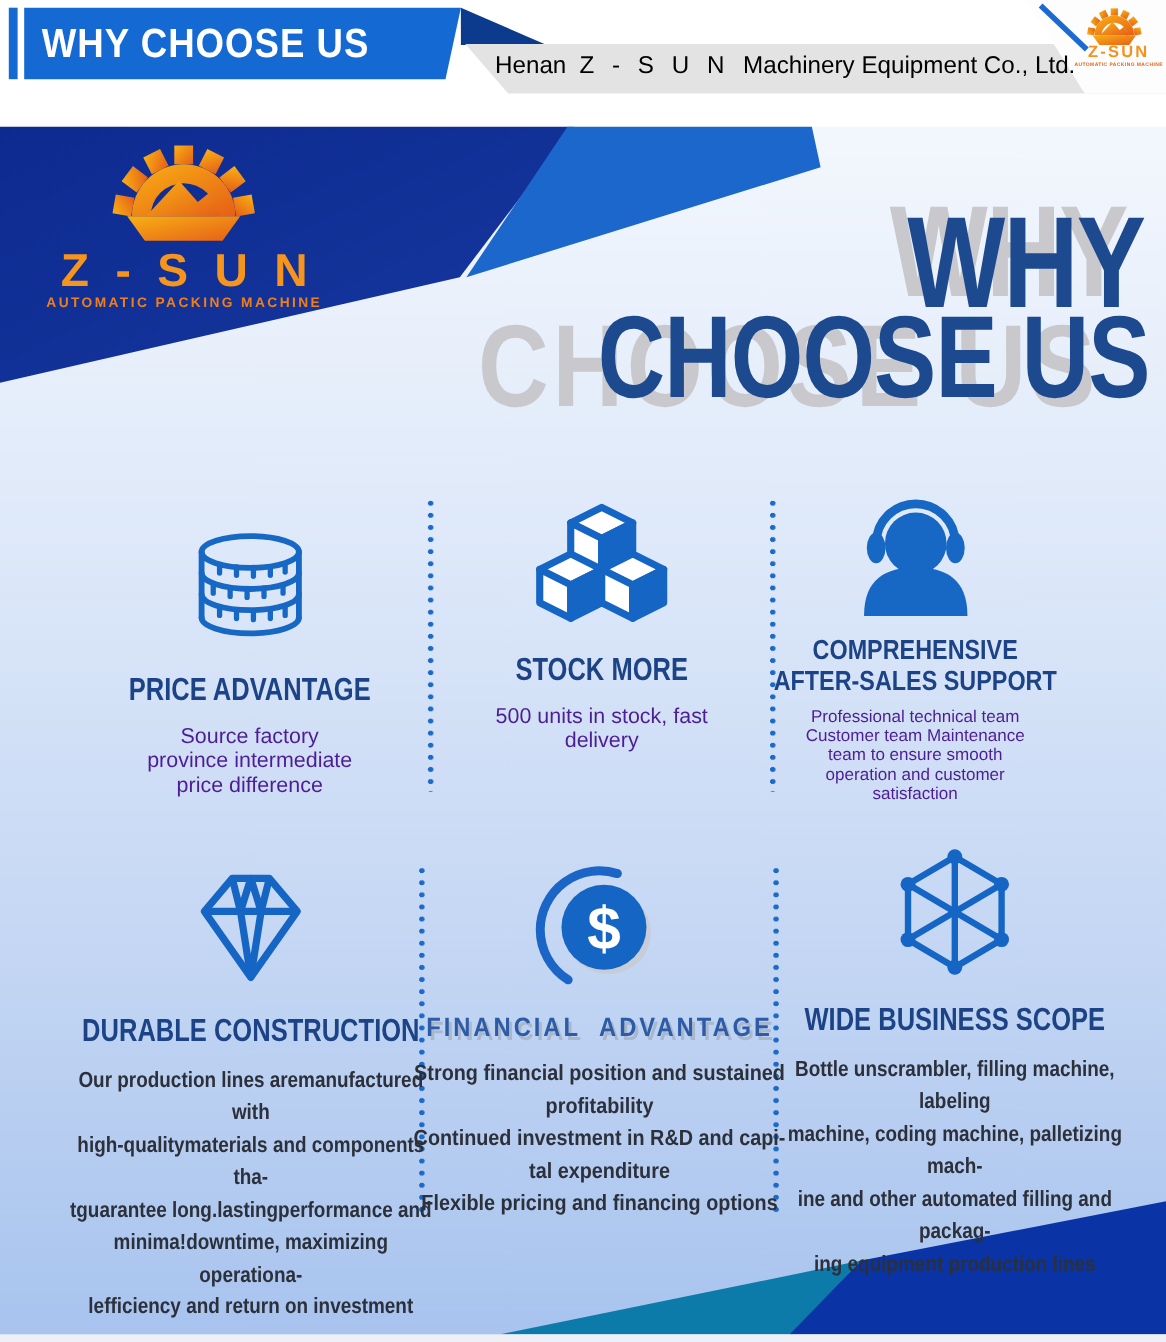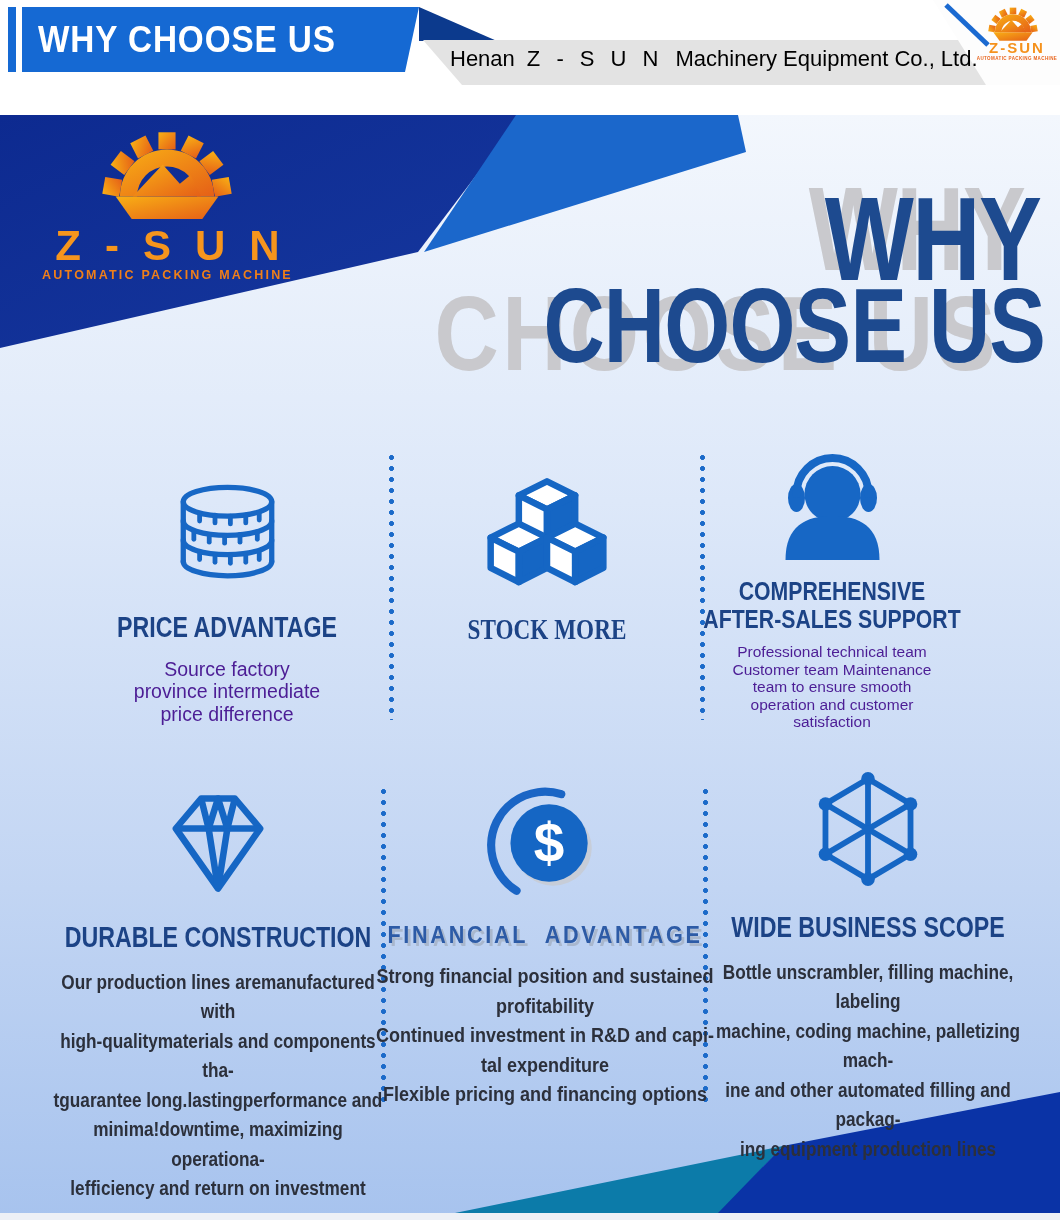--- a/index.html
+++ b/index.html
@@ -61,25 +61,25 @@
     margin:14px 0 0 0; font-size:29px; font-weight:bold; color:#1c4386;
     white-space:pre-line; line-height:1.1; transform:scaleX(.8); transform-origin:center top;
   }
   .feat-desc { margin:14px 0 0 0; white-space:pre-line; }
   .desc-gray { font-size:19.5px; line-height:22.5px; color:#4c1d95; }
   .desc-dark {
     font-size:20px; line-height:29.5px; color:#2c303b; font-weight:bold;
     transform:scaleX(.86); transform-origin:center top;
   }
   .f1 { left:47px;  top:470px; width:360px; }
-  .f2 { left:367px; top:472px; width:360px;font-family:Liberation Serif, serif; }
+  .f2 { left:367px; top:452px; width:360px; }
   .f3 { left:652px; top:442px; width:360px; }
   .f3 .feat-title { font-size:25px; transform:scaleX(.85); margin-top:8px; }
   .f3 .feat-desc  { font-size:15.5px; line-height:17.5px; margin-top:10px;text-align:center; }
-  .f4 { left:18px;  top:778px; width:400px; }
+  .f4 { left:28px;  top:778px; width:400px; }
   .f5 { left:345px; top:778px; width:400px; }
   .f5 .feat-title {
     font-size:24px; color:#2d5ba6; letter-spacing:3px; word-spacing:10px;
     transform:scaleX(.9); text-shadow:3px 3px 0 rgba(145,150,160,.45);
   }
   .f5 .feat-desc { transform:scaleX(.9); }
   .f6 { left:668px; top:766px; width:400px; }
   .f6 .feat-title { margin-top:16px; }
 
   
@@ -217,20 +217,22 @@
       <polygon points="34,41 60,54 34,67 8,54" fill="#ffffff"></polygon>
       <polygon points="8,54 34,67 34,95 8,82" fill="#ffffff"></polygon>
       <polygon points="34,67 60,54 60,82 34,95" fill="#1566c4"></polygon>
 
       <polygon points="86,41 112,54 86,67 60,54" fill="#ffffff"></polygon>
       <polygon points="60,54 86,67 86,95 60,82" fill="#ffffff"></polygon>
       <polygon points="86,67 112,54 112,82 86,95" fill="#1566c4"></polygon>
     </svg>
   </div>
   <h3 class="feat-title">STOCK MORE</h3>
+  <p class="feat-desc desc-gray">500 units in stock, fast
+delivery</p>
 </section>
 
 <section class="feature f3">
   <div class="icon-box">
     <svg width="135" height="120" viewBox="0 0 130 120">
       <g fill="#1767c5">
         <circle cx="65" cy="48" r="28"></circle>
         <path d="M18,114 C18,80 38,70 65,70 C92,70 112,80 112,114 Z"></path>
         <ellipse cx="29" cy="52" rx="8.5" ry="14"></ellipse>
         <ellipse cx="101" cy="52" rx="8.5" ry="14"></ellipse>

